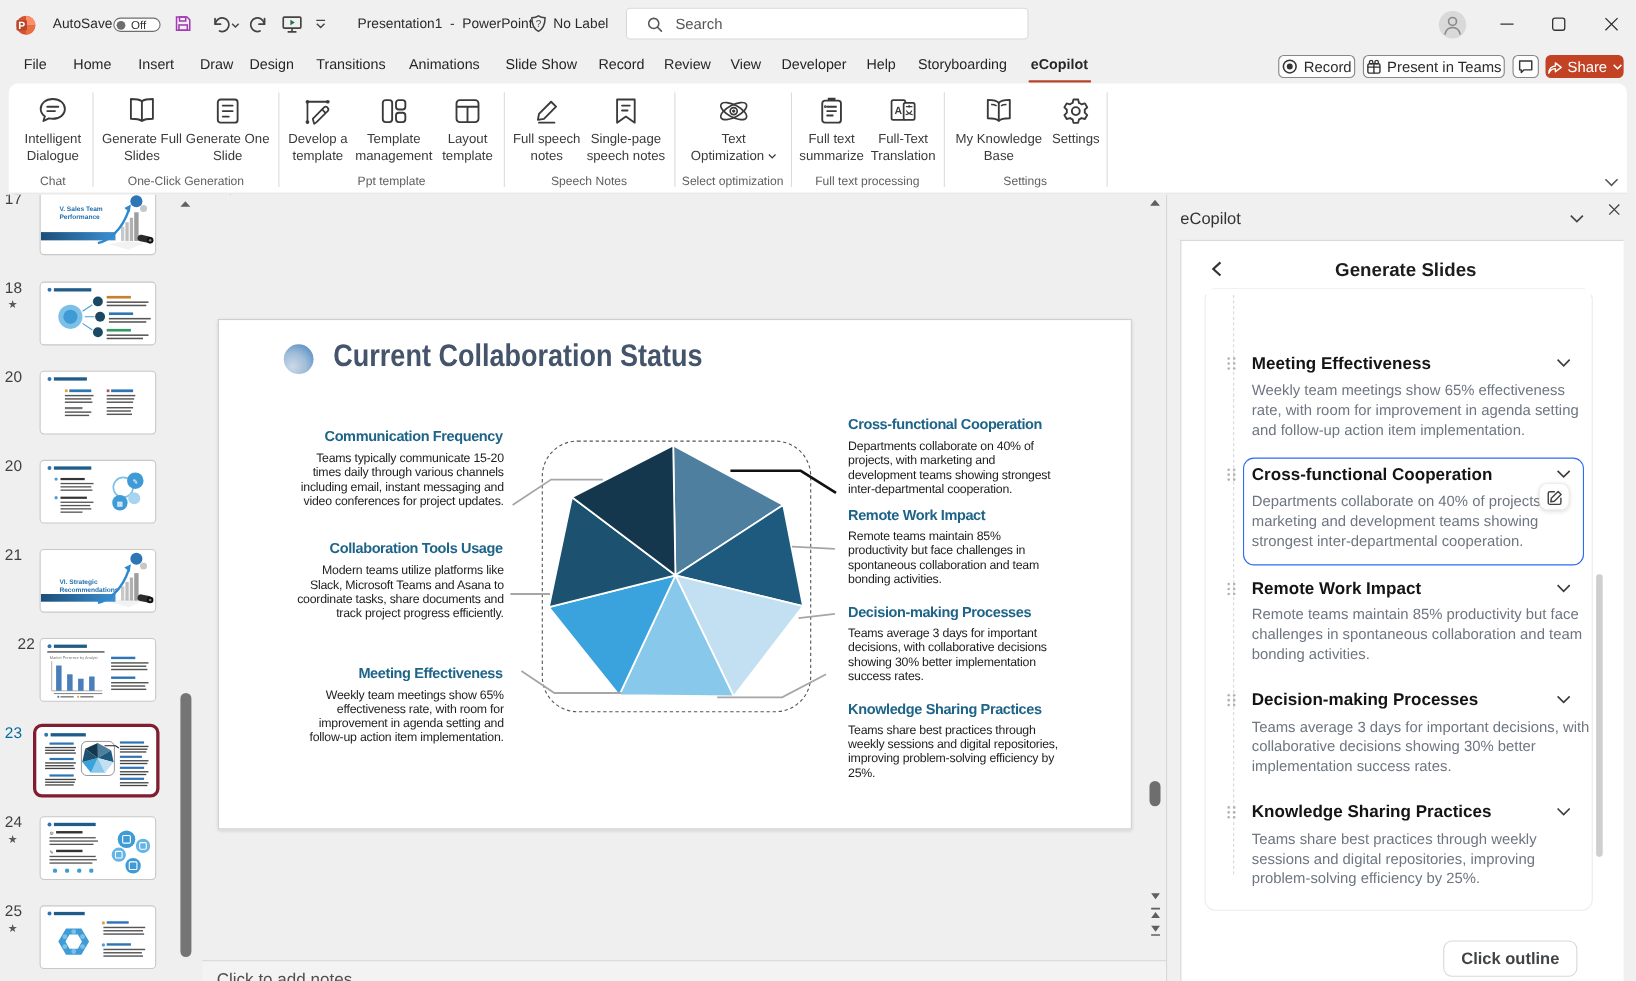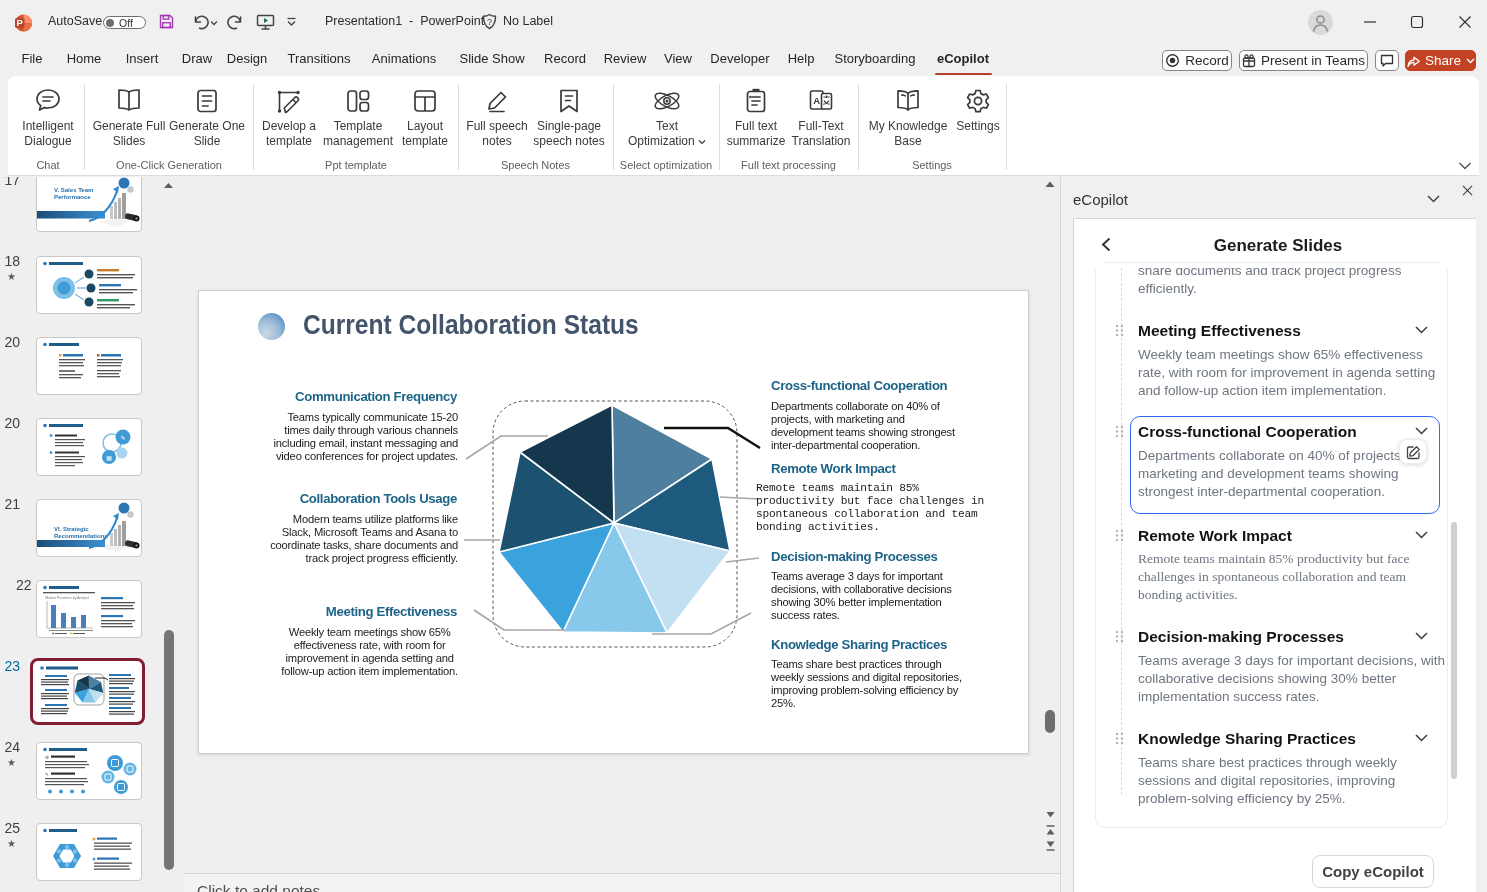--- a/index.html
+++ b/index.html
@@ -92,20 +92,27 @@
     <path d="M1.5 1.5 H9.5" stroke="#444" stroke-width="1.3"></path>
     <path d="M2 4.5 L5.5 8 L9 4.5" fill="none" stroke="#444" stroke-width="1.3"></path>
   </svg>
   <div class="tb-txt" style="left:325px;top:14px;">Presentation1&nbsp; -&nbsp; PowerPoint</div>
 
   <svg class="abs" style="left:481px;top:13px" width="17" height="17" viewBox="0 0 17 17">
     <path d="M8.5 1.5 C10 2.6 12.5 3.2 14.5 3.2 C14.5 9.5 12.5 13.5 8.5 15.5 C4.5 13.5 2.5 9.5 2.5 3.2 C4.5 3.2 7 2.6 8.5 1.5 Z" fill="none" stroke="#444" stroke-width="1.4"></path>
     <text x="8.5" y="11.5" font-size="9" fill="#444" text-anchor="middle" font-family="Liberation Sans">?</text>
   </svg>
   <div class="tb-txt" style="left:503px;top:14px;">No Label</div>
+  <div id="searchbox">
+    <svg class="abs" style="left:18px;top:7px" width="15" height="15" viewBox="0 0 15 15">
+      <circle cx="6.3" cy="6.3" r="4.6" fill="none" stroke="#555" stroke-width="1.4"></circle>
+      <path d="M9.8 9.8 L13.3 13.3" stroke="#555" stroke-width="1.4" stroke-linecap="round"></path>
+    </svg>
+    <div class="abs" style="left:44px;top:6px;font-size:13.5px;color:#555;">Search</div>
+  </div>
 
   <div class="abs" style="left:1308px;top:10px;width:25px;height:25px;border-radius:50%;background:#d9d9d9;overflow:hidden;">
     <svg width="25" height="25" viewBox="0 0 25 25">
       <circle cx="12.5" cy="9.5" r="3.6" fill="none" stroke="#8a8a8a" stroke-width="1.5"></circle>
       <path d="M5.5 21.5 C6.5 16.5 9 15 12.5 15 C16 15 18.5 16.5 19.5 21.5" fill="none" stroke="#8a8a8a" stroke-width="1.5"></path>
     </svg>
   </div>
 
   <svg class="abs" style="left:1363px;top:15px" width="14" height="14" viewBox="0 0 14 14">
         <path d="M1 7 H13" stroke="#333" stroke-width="1.2"></path>
@@ -614,27 +621,27 @@
     <path d="M465 137 L529 137 L561 157" fill="none" stroke="#111" stroke-width="2.4"></path>
   </svg>
 
   <div class="lh" style="right:571px;top:98px;">Communication Frequency</div>
   <div class="lp" style="right:570px;top:120px;text-align:right;">Teams typically communicate 15-20<br>times daily through various channels<br>including email, instant messaging and<br>video conferences for project updates.</div>
 
   <div class="lh" style="right:571px;top:200px;text-align:center;">Collaboration Tools Usage</div>
   <div class="lp" style="right:570px;top:222px;text-align:right;">Modern teams utilize platforms like<br>Slack, Microsoft Teams and Asana to<br>coordinate tasks, share documents and<br>track project progress efficiently.</div>
 
   <div class="lh" style="right:571px;top:313px;">Meeting Effectiveness</div>
-  <div class="lp" style="right:570px;top:335px;text-align:center;">Weekly team meetings show 65%<br>effectiveness rate, with room for<br>improvement in agenda setting and<br>follow-up action item implementation.</div>
+  <div class="lp" style="right:570px;top:335px;text-align:right;">Weekly team meetings show 65%<br>effectiveness rate, with room for<br>improvement in agenda setting and<br>follow-up action item implementation.</div>
 
   <div class="lh" style="left:572px;top:87px;">Cross-functional Cooperation</div>
   <div class="lp" style="left:572px;top:109px;">Departments collaborate on 40% of<br>projects, with marketing and<br>development teams showing strongest<br>inter-departmental cooperation.</div>
 
   <div class="lh" style="left:572px;top:170px;">Remote Work Impact</div>
-  <div class="lp" style="left:557px;top:191px;font-family:Liberation Mono, monospace;">Remote teams maintain 85%<br>productivity but face challenges in<br>spontaneous collaboration and team<br>bonding activities.</div>
+  <div class="lp" style="left:572px;top:191px;">Remote teams maintain 85%<br>productivity but face challenges in<br>spontaneous collaboration and team<br>bonding activities.</div>
 
   <div class="lh" style="left:572px;top:258px;">Decision-making Processes</div>
   <div class="lp" style="left:572px;top:279px;">Teams average 3 days for important<br>decisions, with collaborative decisions<br>showing 30% better implementation<br>success rates.</div>
 
   <div class="lh" style="left:572px;top:346px;">Knowledge Sharing Practices</div>
   <div class="lp" style="left:572px;top:367px;">Teams share best practices through<br>weekly sessions and digital repositories,<br>improving problem-solving efficiency by<br>25%.</div>
 </div>
 
 <div id="rightpanel"></div>
 <div class="abs" style="left:1060px;top:177px;width:1px;height:715px;background:#d7d7d7;"></div>
@@ -650,21 +657,20 @@
 <div id="panelbody"></div>
 
 <svg class="abs" style="left:1101px;top:237px" width="10" height="15" viewBox="0 0 10 15">
       <path d="M8.5 1.5 L2 7.5 L8.5 13.5" fill="none" stroke="#333" stroke-width="2"></path>
     </svg>
 <div class="abs" style="left:1108px;top:236px;width:340px;text-align:center;font-size:17px;font-weight:bold;color:#1c1c1c;">Generate Slides</div>
 
 <div id="innercard"></div>
 <div id="dashguide"></div>
 
-<div class="sec-body" style="left:1138px;top:262px;">share documents and track project progress<br>efficiently.</div>
 <div class="abs" style="left:1096px;top:263px;width:351px;height:5px;background:#fff;"></div>
 
 <svg class="draghandle" style="left:1115px;top:324px" width="9" height="13" viewBox="0 0 9 13">
       <g fill="#b4b4b4">
         <circle cx="2" cy="2" r="1.2"></circle>
         <circle cx="7" cy="2" r="1.2"></circle>
         <circle cx="2" cy="6.5" r="1.2"></circle>
         <circle cx="7" cy="6.5" r="1.2"></circle>
         <circle cx="2" cy="11" r="1.2"></circle>
         <circle cx="7" cy="11" r="1.2"></circle>
@@ -707,21 +713,21 @@
         <circle cx="2" cy="6.5" r="1.2"></circle>
         <circle cx="7" cy="6.5" r="1.2"></circle>
         <circle cx="2" cy="11" r="1.2"></circle>
         <circle cx="7" cy="11" r="1.2"></circle>
       </g>
     </svg>
 <div class="sec-title" style="left:1138px;top:527px;">Remote Work Impact</div>
 <svg class="chev" style="left:1415px;top:531px" width="13" height="8" viewBox="0 0 13 8">
       <path d="M1 1 L6.5 6.5 L12 1" fill="none" stroke="#3c3c3c" stroke-width="1.5"></path>
     </svg>
-<div class="sec-body" style="left:1138px;top:550px;font-family:Liberation Serif, serif;">Remote teams maintain 85% productivity but face<br>challenges in spontaneous collaboration and team<br>bonding activities.</div>
+<div class="sec-body" style="left:1138px;top:550px;">Remote teams maintain 85% productivity but face<br>challenges in spontaneous collaboration and team<br>bonding activities.</div>
 
 <svg class="draghandle" style="left:1115px;top:630px" width="9" height="13" viewBox="0 0 9 13">
       <g fill="#b4b4b4">
         <circle cx="2" cy="2" r="1.2"></circle>
         <circle cx="7" cy="2" r="1.2"></circle>
         <circle cx="2" cy="6.5" r="1.2"></circle>
         <circle cx="7" cy="6.5" r="1.2"></circle>
         <circle cx="2" cy="11" r="1.2"></circle>
         <circle cx="7" cy="11" r="1.2"></circle>
       </g>
@@ -743,15 +749,15 @@
       </g>
     </svg>
 <div class="sec-title" style="left:1138px;top:730px;">Knowledge Sharing Practices</div>
 <svg class="chev" style="left:1415px;top:734px" width="13" height="8" viewBox="0 0 13 8">
       <path d="M1 1 L6.5 6.5 L12 1" fill="none" stroke="#3c3c3c" stroke-width="1.5"></path>
     </svg>
 <div class="sec-body" style="left:1138px;top:754px;">Teams share best practices through weekly<br>sessions and digital repositories, improving<br>problem-solving efficiency by 25%.</div>
 
 <div class="abs" style="left:1451px;top:522px;width:6px;height:257px;background:#cfcfcf;border-radius:3px;"></div>
 
-<div class="pbtn" style="left:1312px;width:122px;background:#fff;border:1px solid #d8d8d8;color:#3f4346;font-weight:bold;">Copy eCopilot</div>
+<div class="pbtn" style="left:1312px;width:122px;background:#fff;border:1px solid #d8d8d8;color:#3f4346;font-weight:bold;">Click outline</div>
 
 </div>
 
 </body></html>

